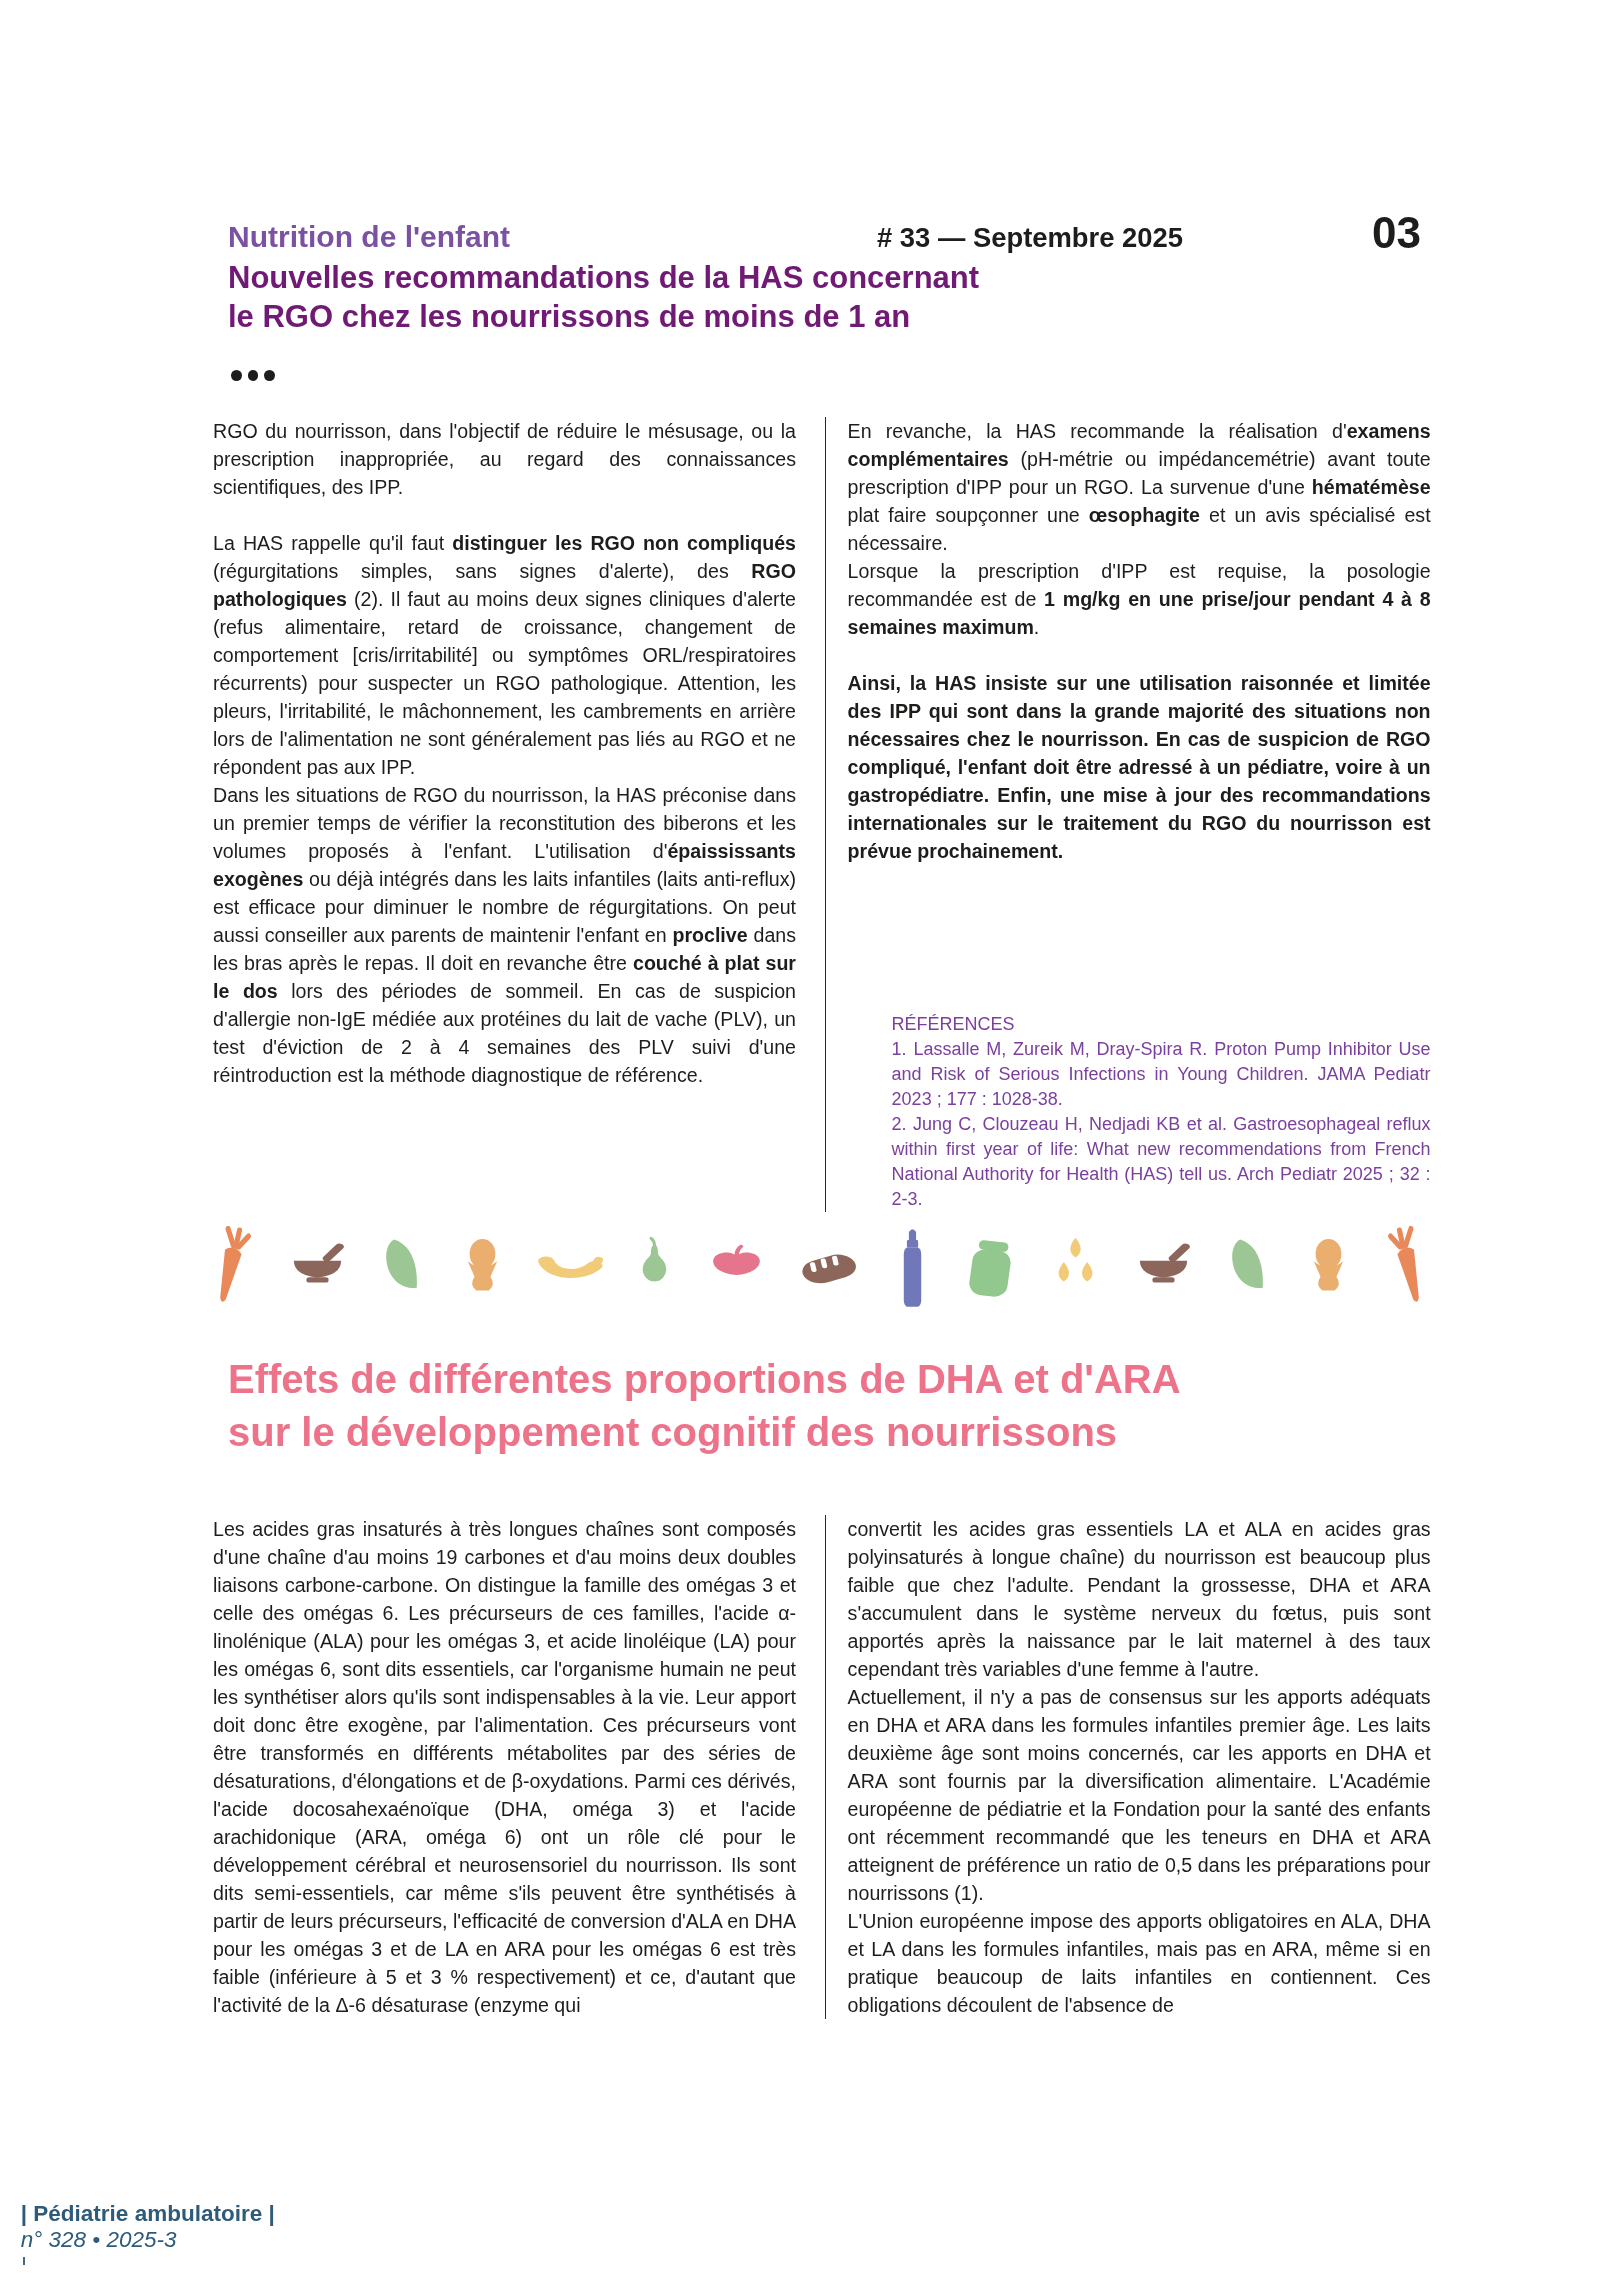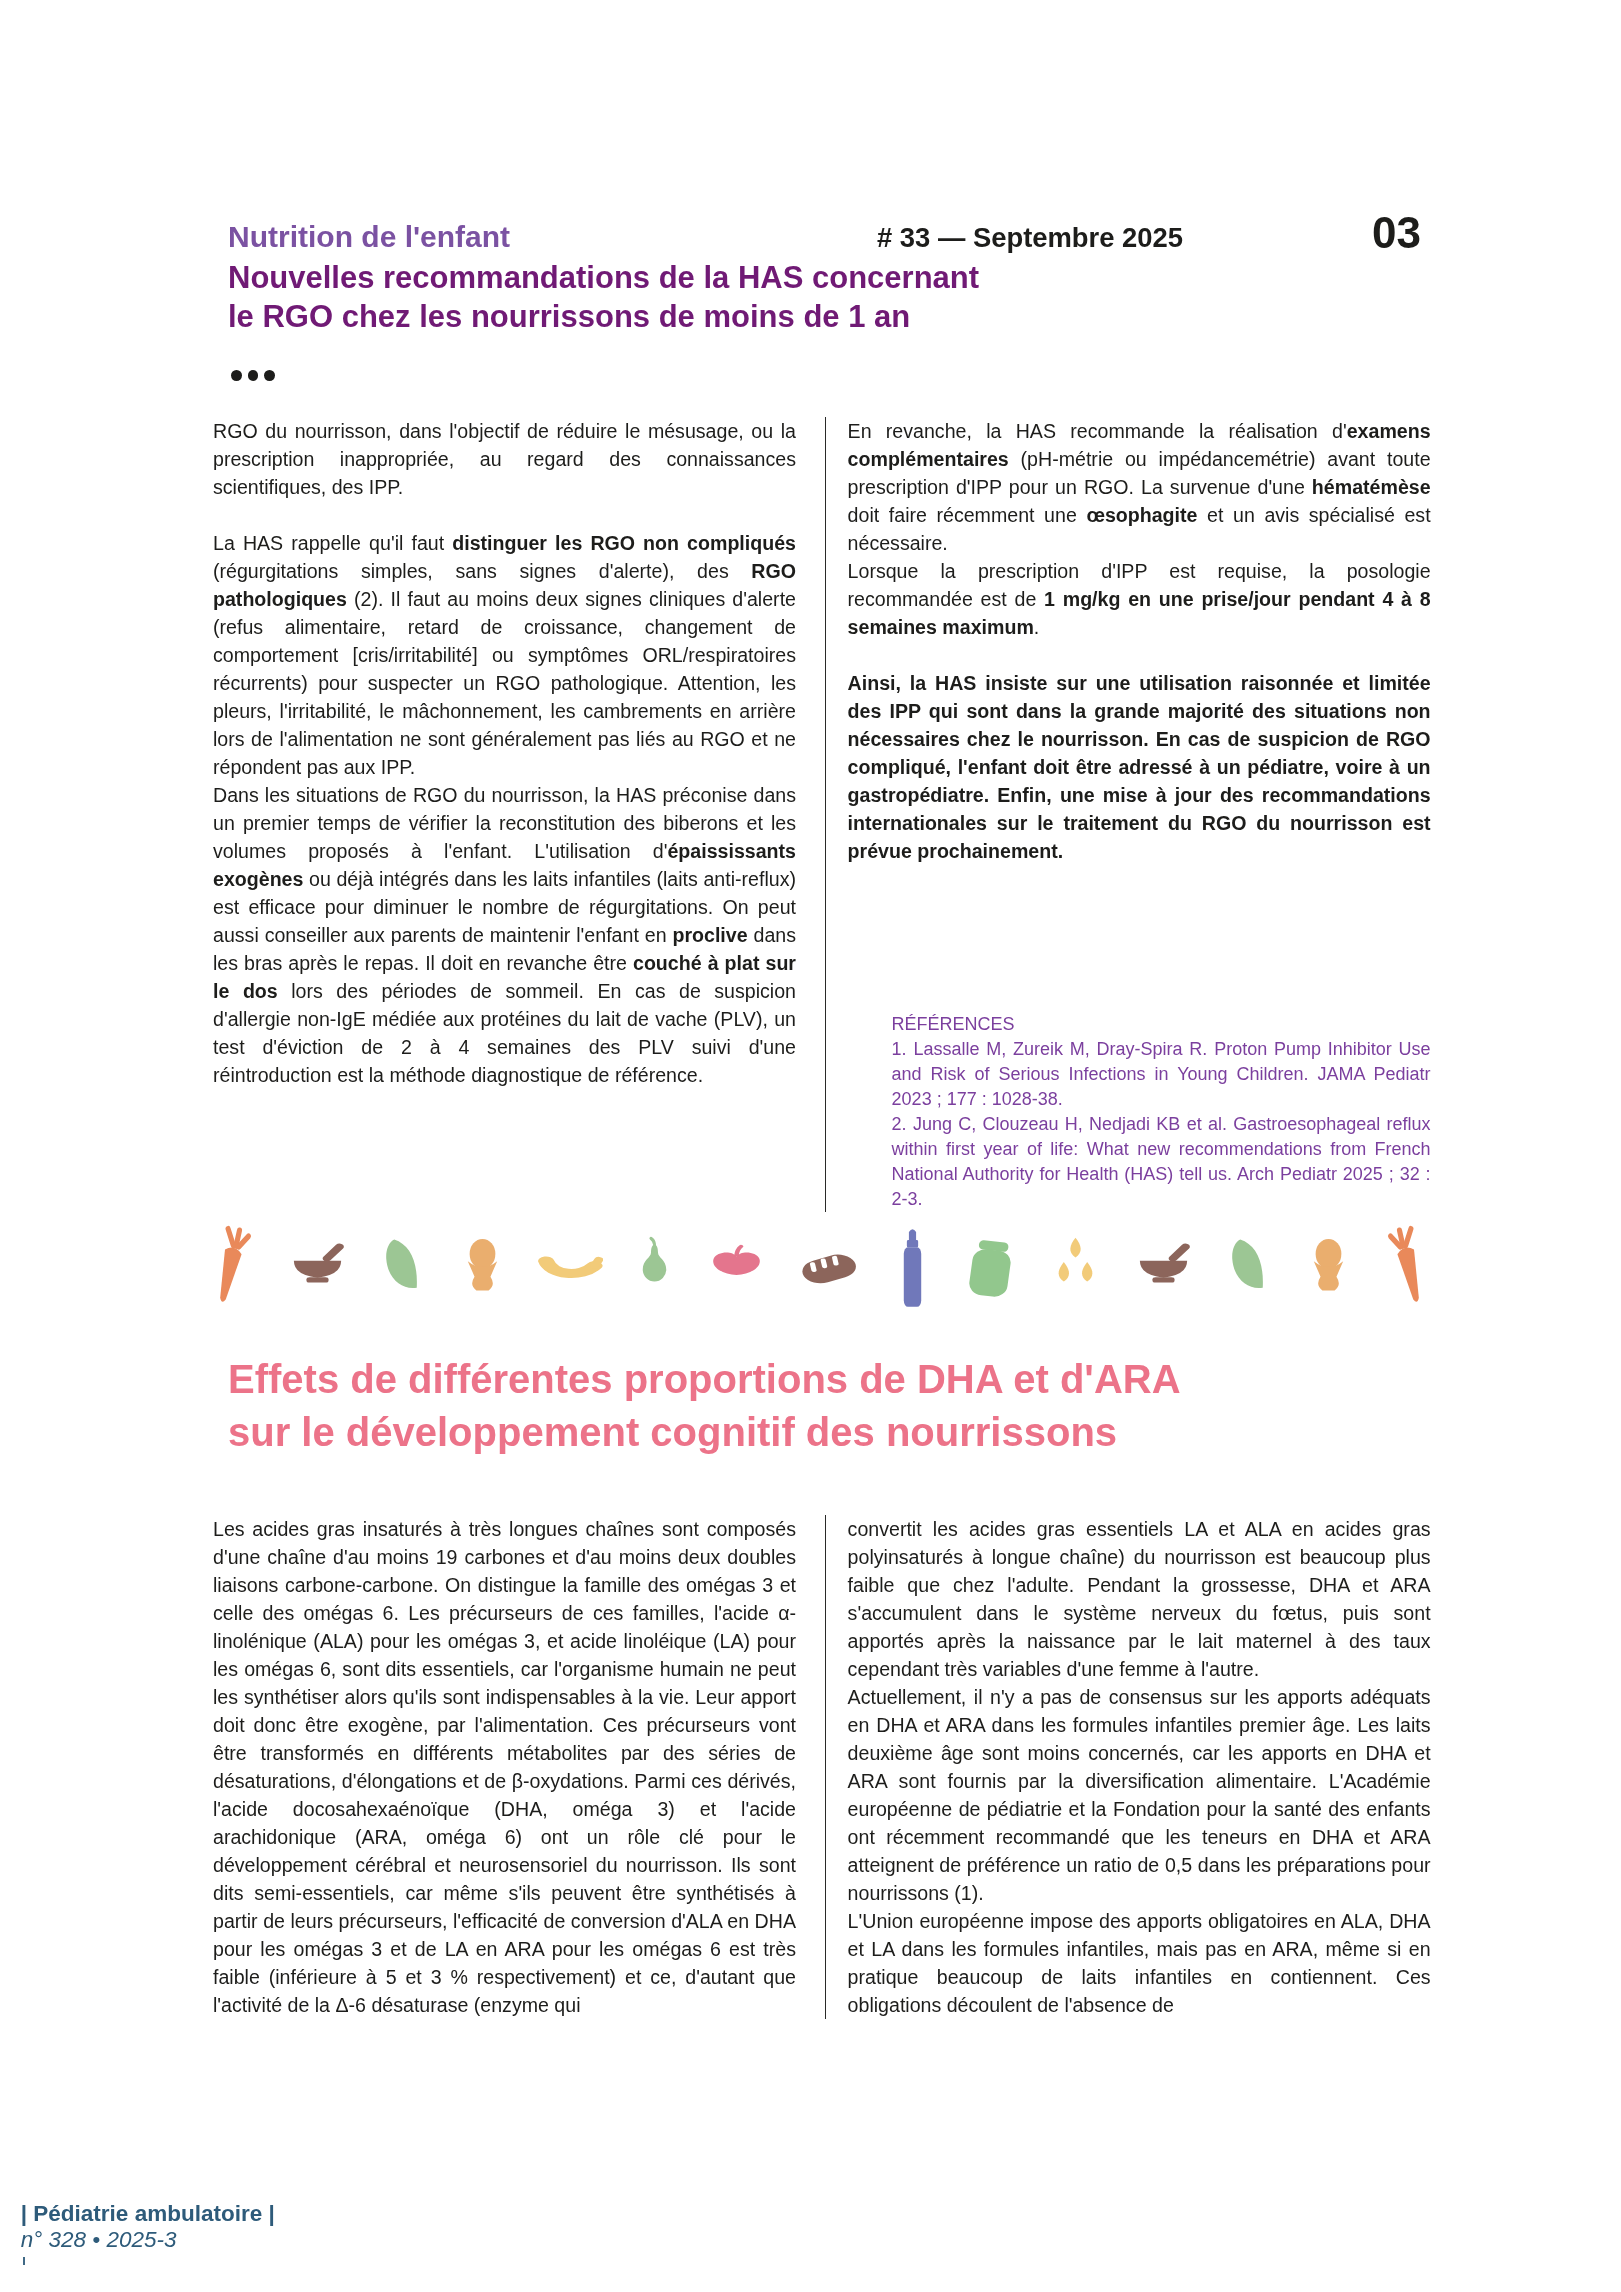--- a/index.html
+++ b/index.html
@@ -63,21 +63,21 @@
   </div>
 
   <div class="body-cols article1-body">
     <div class="col col-left">
         <p><span>RGO du nourrisson, dans l'objectif de réduire le mésusage, ou la prescription inappropriée, au regard des connaissances scientifiques, des IPP.</span></p>
         <p class="gap"><span>La HAS rappelle qu'il faut </span><span class="b">distinguer les RGO non compliqués</span><span> (régurgitations simples, sans signes d'alerte), des </span><span class="b">RGO pathologiques</span><span> (2). Il faut au moins deux signes cliniques d'alerte (refus alimentaire, retard de croissance, changement de comportement [cris/irritabilité] ou symptômes ORL/respiratoires récurrents) pour suspecter un RGO pathologique. Attention, les pleurs, l'irritabilité, le mâchonnement, les cambrements en arrière lors de l'alimentation ne sont généralement pas liés au RGO et ne répondent pas aux IPP.</span></p>
         <p><span>Dans les situations de RGO du nourrisson, la HAS préconise dans un premier temps de vérifier la reconstitution des biberons et les volumes proposés à l'enfant. L'utilisation d'</span><span class="b">épaississants exogènes</span><span> ou déjà intégrés dans les laits infantiles (laits anti-reflux) est efficace pour diminuer le nombre de régurgitations. On peut aussi conseiller aux parents de maintenir l'enfant en </span><span class="b">proclive</span><span> dans les bras après le repas. Il doit en revanche être </span><span class="b">couché à plat sur le dos</span><span> lors des périodes de sommeil. En cas de suspicion d'allergie non-IgE médiée aux protéines du lait de vache (PLV), un test d'éviction de 2 à 4 semaines des PLV suivi d'une réintroduction est la méthode diagnostique de référence.</span></p>
       </div>
     <div class="col col-right">
       <div>
-          <p><span>En revanche, la HAS recommande la réalisation d'</span><span class="b">examens complémentaires</span><span> (pH-métrie ou impédancemétrie) avant toute prescription d'IPP pour un RGO. La survenue d'une </span><span class="b">hématémèse</span><span> doit faire récemment une </span><span class="b">œsophagite</span><span> et un avis spécialisé est nécessaire.</span></p>
+          <p><span>En revanche, la HAS recommande la réalisation d'</span><span class="b">examens complémentaires</span><span> (pH-métrie ou impédancemétrie) avant toute prescription d'IPP pour un RGO. La survenue d'une </span><span class="b">hématémèse</span><span> plat faire soupçonner une </span><span class="b">œsophagite</span><span> et un avis spécialisé est nécessaire.</span></p>
           <p><span>Lorsque la prescription d'IPP est requise, la posologie recommandée est de </span><span class="b">1 mg/kg en une prise/jour pendant 4 à 8 semaines maximum</span><span>.</span></p>
           <p class="gap"><span class="b">Ainsi, la HAS insiste sur une utilisation raisonnée et limitée des IPP qui sont dans la grande majorité des situations non nécessaires chez le nourrisson. En cas de suspicion de RGO compliqué, l'enfant doit être adressé à un pédiatre, voire à un gastropédiatre. Enfin, une mise à jour des recommandations internationales sur le traitement du RGO du nourrisson est prévue prochainement.</span></p>
         </div>
       <div class="refs">
         <p class="refs-title">RÉFÉRENCES</p>
         <div>
             <p>1. Lassalle M, Zureik M, Dray-Spira R. Proton Pump Inhibitor Use and Risk of Serious Infections in Young Children. JAMA Pediatr 2023 ; 177 : 1028-38.</p>
             <p>2. Jung C, Clouzeau H, Nedjadi KB et al. Gastroesophageal reflux within first year of life: What new recommendations from French National Authority for Health (HAS) tell us. Arch Pediatr 2025 ; 32 : 2-3.</p>
           </div>
       </div>

